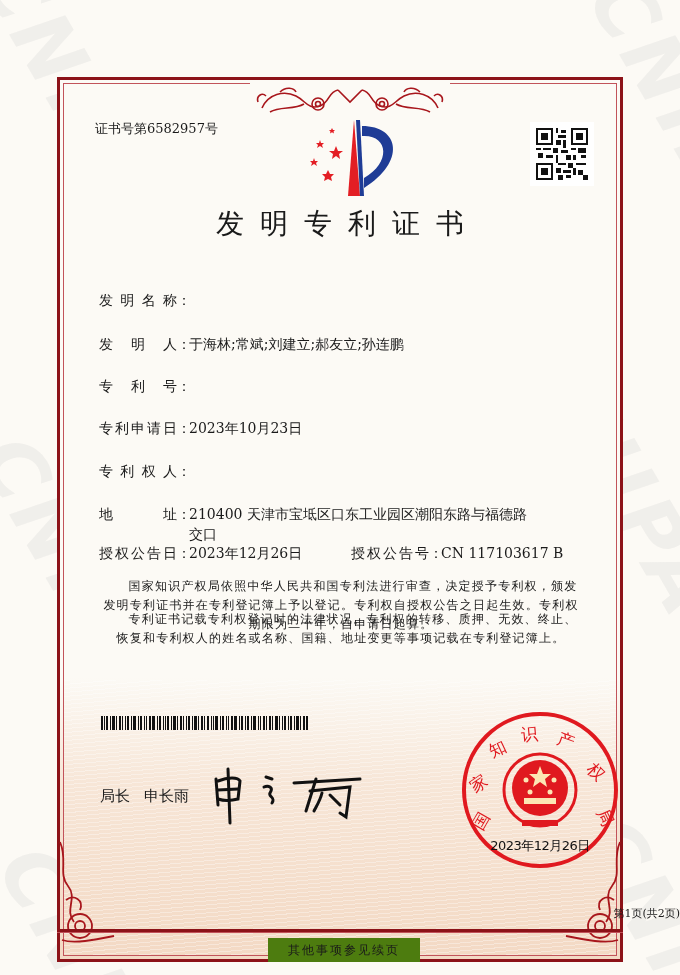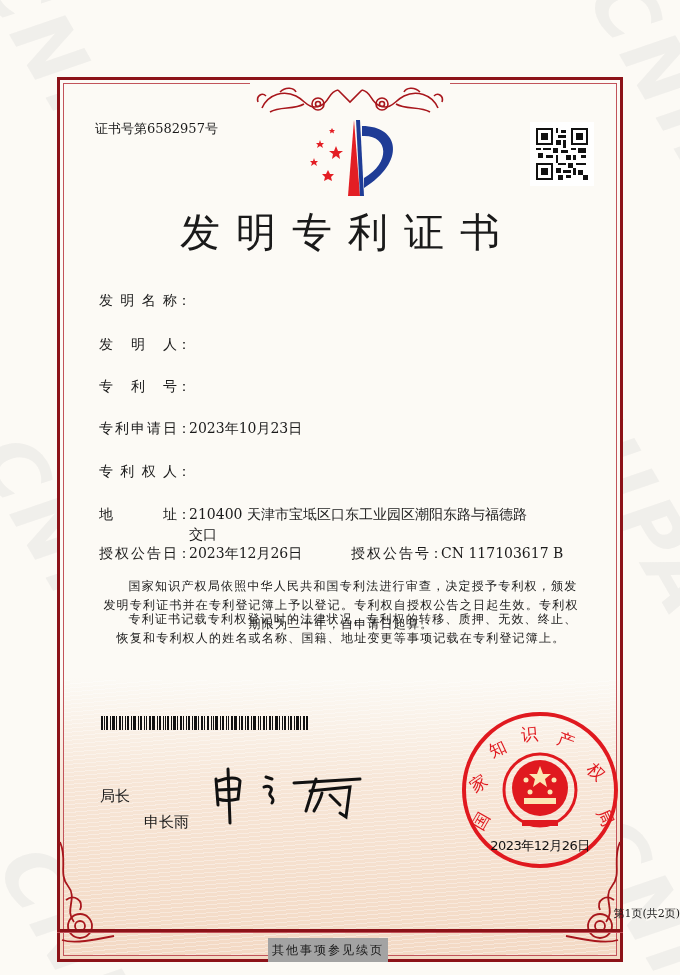--- a/index.html
+++ b/index.html
@@ -67,21 +67,21 @@
       left: 530px; top: 122px;
       width: 64px; height: 64px;
       background: #fff;
       padding: 6px;
     }
     .qr svg { width: 100%; height: 100%; }
     .title {
       position: absolute;
       left: 0; right: 0; top: 205px;
       text-align: center;
-      font-size: 40px;
+      font-size: 28px;
       letter-spacing: 16px;
       padding-left: 16px;
       font-family: Liberation Mono, monospace;
       font-weight: normal;
     }
     .field {
       position: absolute;
       left: 99px;
       font-size: 14px;
       display: flex;
@@ -111,21 +111,21 @@
       width: 207px; height: 14px;
     }
     .barcode svg { width: 100%; height: 100%; }
     .director-title, .director-name {
       position: absolute;
       left: 100px;
       font-size: 15px;
       font-family: "DejaVu Sans", "Liberation Sans", sans-serif;
     }
     .director-title { top: 787px; }
-    .director-name { top: 813px; padding-left: 44px; }
+    .director-name { top: 787px; padding-left: 44px; }
     .signature {
       position: absolute;
       left: 210px; top: 765px;
       width: 160px; height: 60px;
     }
     .seal {
       position: absolute;
       left: 460px; top: 710px;
       width: 160px; height: 160px;
     }
@@ -148,22 +148,22 @@
     .bottom-rule {
       position: absolute;
       left: 57px; width: 566px; top: 929px;
       height: 4px;
       border-top: 3px solid #8c1218;
       border-bottom: 1px solid #c2535a;
     }
     .continued {
       position: absolute;
       left: 268px; top: 938px;
-      width: 120px; height: 24px;
-      background: #a3a3a3;
+      width: 152px; height: 24px;
+      background: #4d7c0f;
       text-align: center;
       font-size: 12px;
       line-height: 24px;
       letter-spacing: 2px;
     }
   </style>
 </head>
 <body>
 
 <div class="watermark" style="left:40px;top:-60px;">CNIPA</div>
@@ -289,20 +289,21 @@
   <span class="colon">：</span>
 </div>
 
 <div class="field" style="top:334px;">
   <span class="lbl">
     <span>发</span>
       <span>明</span>
       <span>人</span>
   </span>
   <span class="colon">：</span>
+  <span class="val">于海林;常斌;刘建立;郝友立;孙连鹏</span>
 </div>
 
 <div class="field" style="top:376px;">
   <span class="lbl">
     <span>专</span>
       <span>利</span>
       <span>号</span>
   </span>
   <span class="colon">：</span>
 </div>

